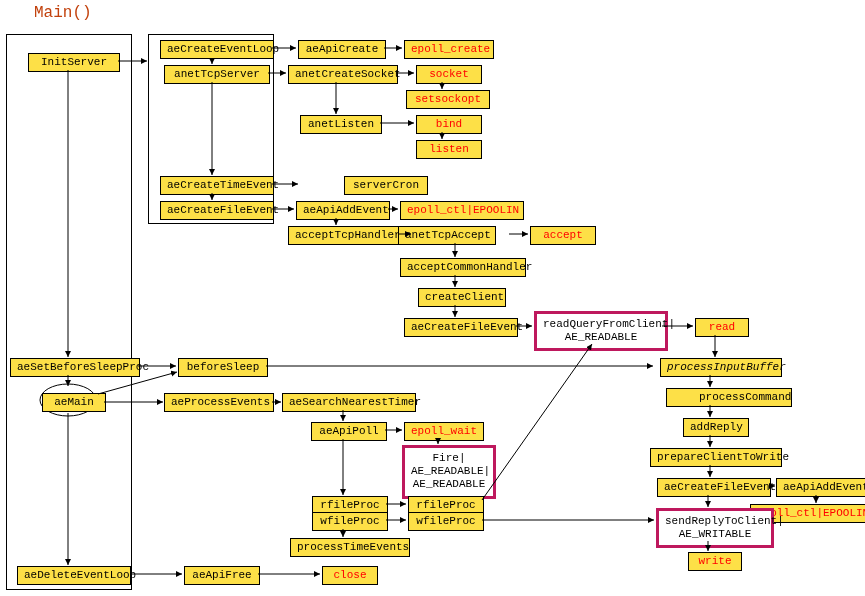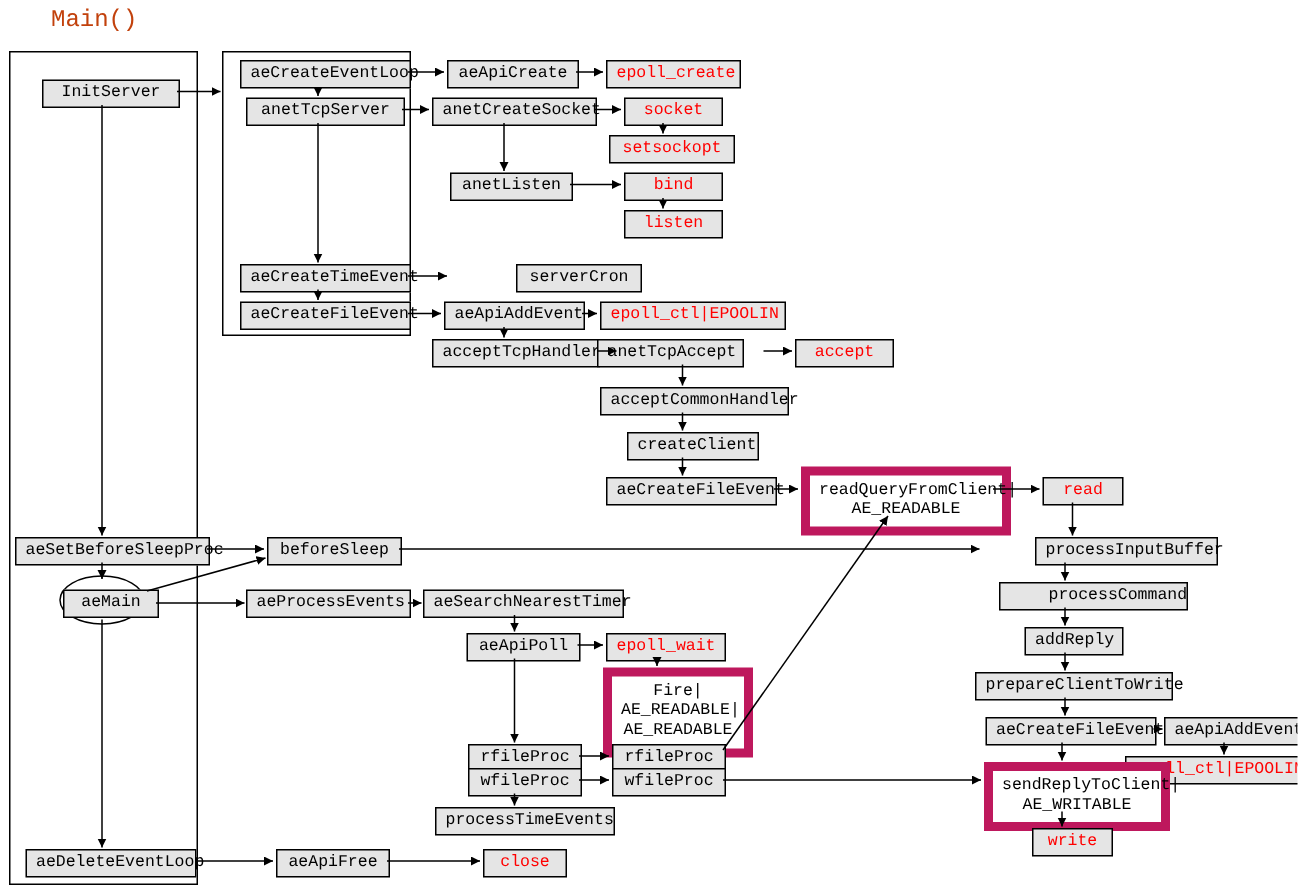--- a/index.html
+++ b/index.html
@@ -16,29 +16,29 @@
   .title {
     position: absolute;
     top: 4px;
     left: 34px;
     font-size: 16px;
     color: #c2410c;
   }
   .box {
     position: absolute;
     border: 1px solid #000;
-    background: #e5e5e5;
+    background: #fde047;
     padding: 2px 6px;
     text-align: center;
     white-space: pre;
     line-height: 1.2;
   }
   .box2 {
     position: absolute;
-    border: 6px solid #be185d;
+    border: 3px solid #be185d;
     background: #fff;
     padding: 4px 6px;
     text-align: center;
     white-space: pre;
     line-height: 1.2;
   }
   .sys {
     color: #ff0000;
   }
   .frame {
@@ -103,21 +103,21 @@
 <div class="box sys" style="left:530px; top:226px; width:52px;">accept</div>
 
 <div class="box" style="left:400px; top:258px; width:112px;">acceptCommonHandler</div>
 <div class="box" style="left:418px; top:288px; width:74px;">createClient</div>
 <div class="box" style="left:404px; top:318px; width:100px;">aeCreateFileEvent</div>
 <div class="box2" style="left:534px; top:311px; width:116px;">readQueryFromClient|
 AE_READABLE</div>
 <div class="box sys" style="left:695px; top:318px; width:40px;">read</div>
 
 <div class="box" style="left:178px; top:358px; width:76px;">beforeSleep</div>
-<div class="box" style="left:690px; top:358px; width:108px;">processInputBuffer</div>
+<div class="box" style="left:660px; top:358px; width:108px;font-style:italic;">processInputBuffer</div>
 
 <div class="box" style="left:164px; top:393px; width:96px;">aeProcessEvents</div>
 <div class="box" style="left:282px; top:393px; width:120px;">aeSearchNearestTimer</div>
 <div class="box" style="left:666px; top:388px; width:86px;padding-left:32px;">processCommand</div>
 
 <div class="box" style="left:311px; top:422px; width:62px;">aeApiPoll</div>
 <div class="box sys" style="left:404px; top:422px; width:66px;font-family:Liberation Mono, monospace;">epoll_wait</div>
 <div class="box" style="left:683px; top:418px; width:52px;">addReply</div>
 
 <div class="box2" style="left:402px; top:445px; width:76px;">Fire|

